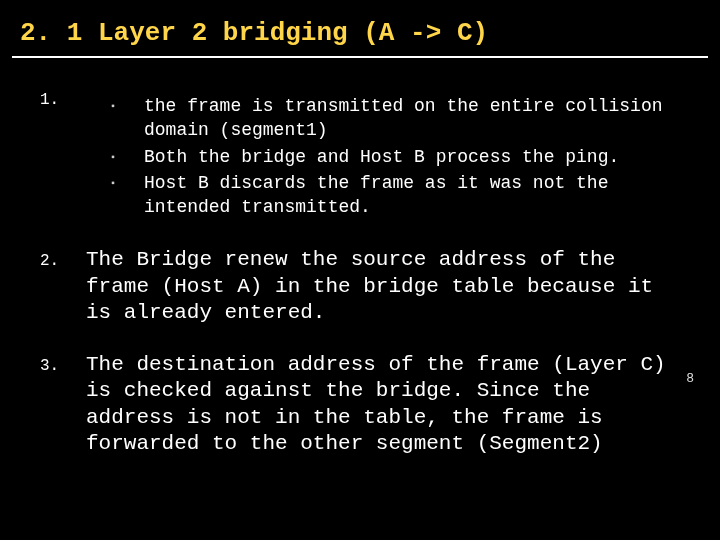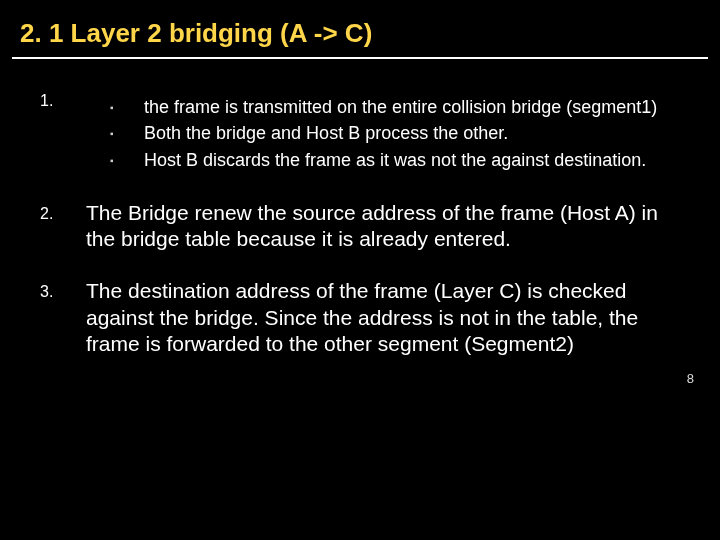--- a/index.html
+++ b/index.html
@@ -10,20 +10,21 @@
     background: #000;
     font-family: Arial, Helvetica, sans-serif;
     color: #fff;
     overflow: hidden;
   }
   .slide {
     position: relative;
     width: 720px;
     height: 404px;
     box-sizing: border-box;
+    font-family: Liberation Mono, monospace;
   }
   .title {
     padding: 18px 0 4px 20px;
     color: #ffd54a;
     font-size: 26px;
     font-weight: bold;
   }
   .title .paren {
     font-weight: bold;
   }
@@ -98,29 +99,29 @@
 
   <div class="body">
     <ol class="main">
 
       <li>
         <div class="num">1.</div>
         <div class="txt">
           <ul class="sub">
             <li>
               <span class="bullet">▪</span>
-              <span class="stxt">the frame is transmitted on the entire collision bridge (segment1)</span>
+              <span class="stxt">the frame is transmitted on the entire collision domain (segment1)</span>
             </li>
             <li>
               <span class="bullet">▪</span>
-              <span class="stxt">Both the bridge and Host B process the other.</span>
+              <span class="stxt">Both the bridge and Host B process the ping.</span>
             </li>
             <li>
               <span class="bullet">▪</span>
-              <span class="stxt">Host B discards the frame as it was not the against destination.</span>
+              <span class="stxt">Host B discards the frame as it was not the intended transmitted.</span>
             </li>
           </ul>
         </div>
       </li>
 
       <li>
         <div class="num">2.</div>
         <div class="txt">The Bridge renew the source address of the frame (Host A) in the bridge table because it is already entered.</div>
       </li>
 

